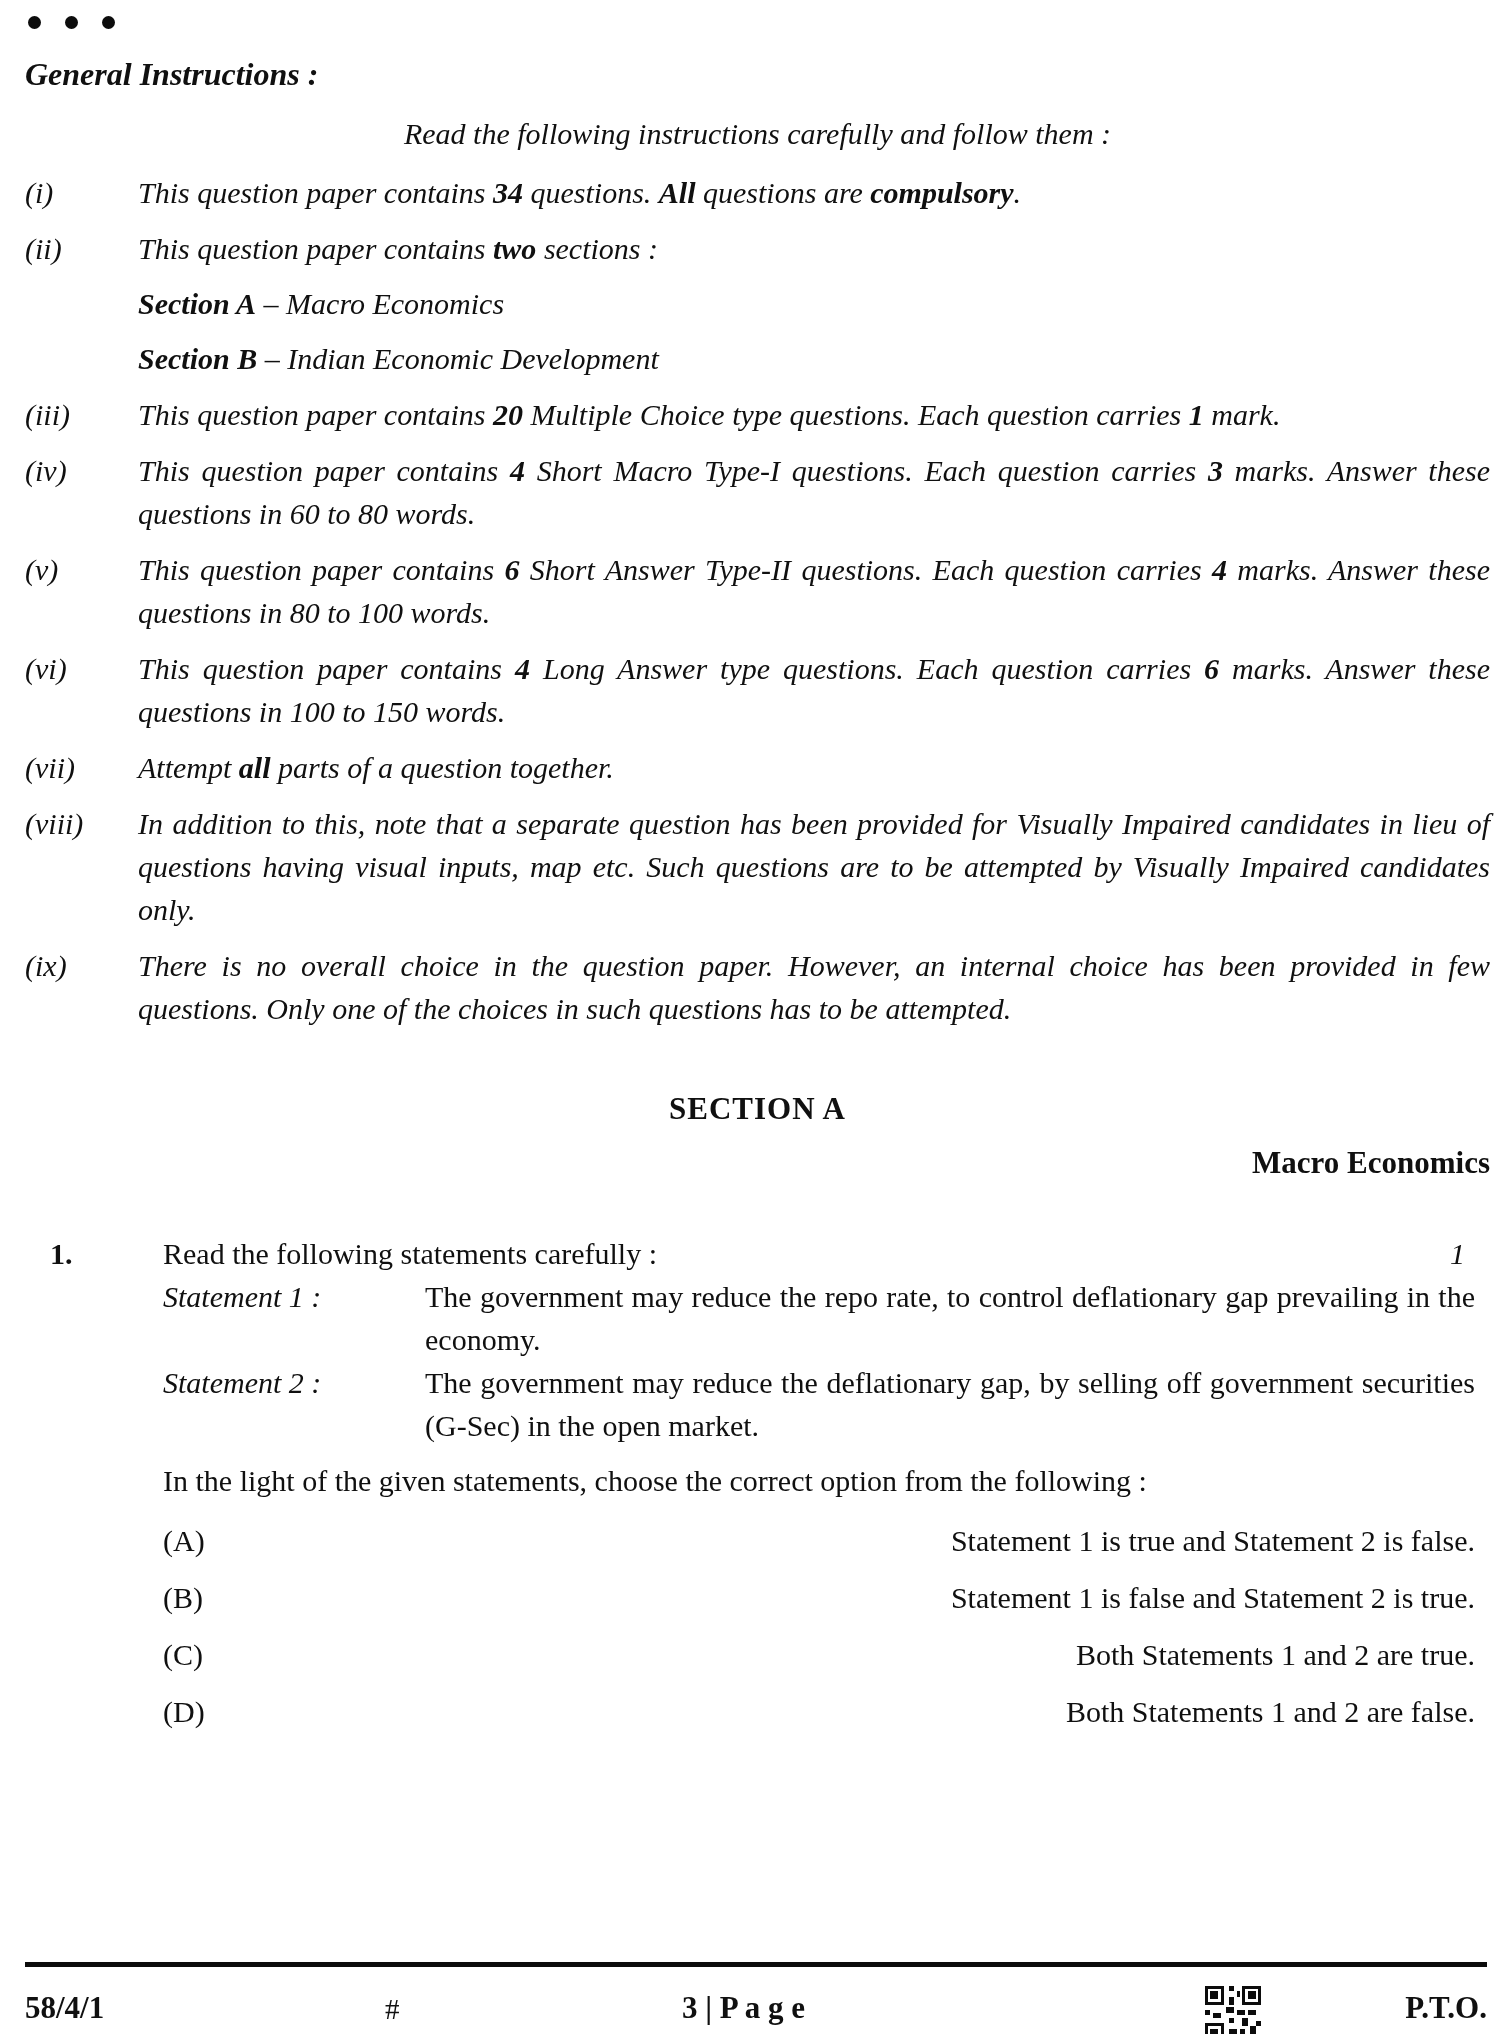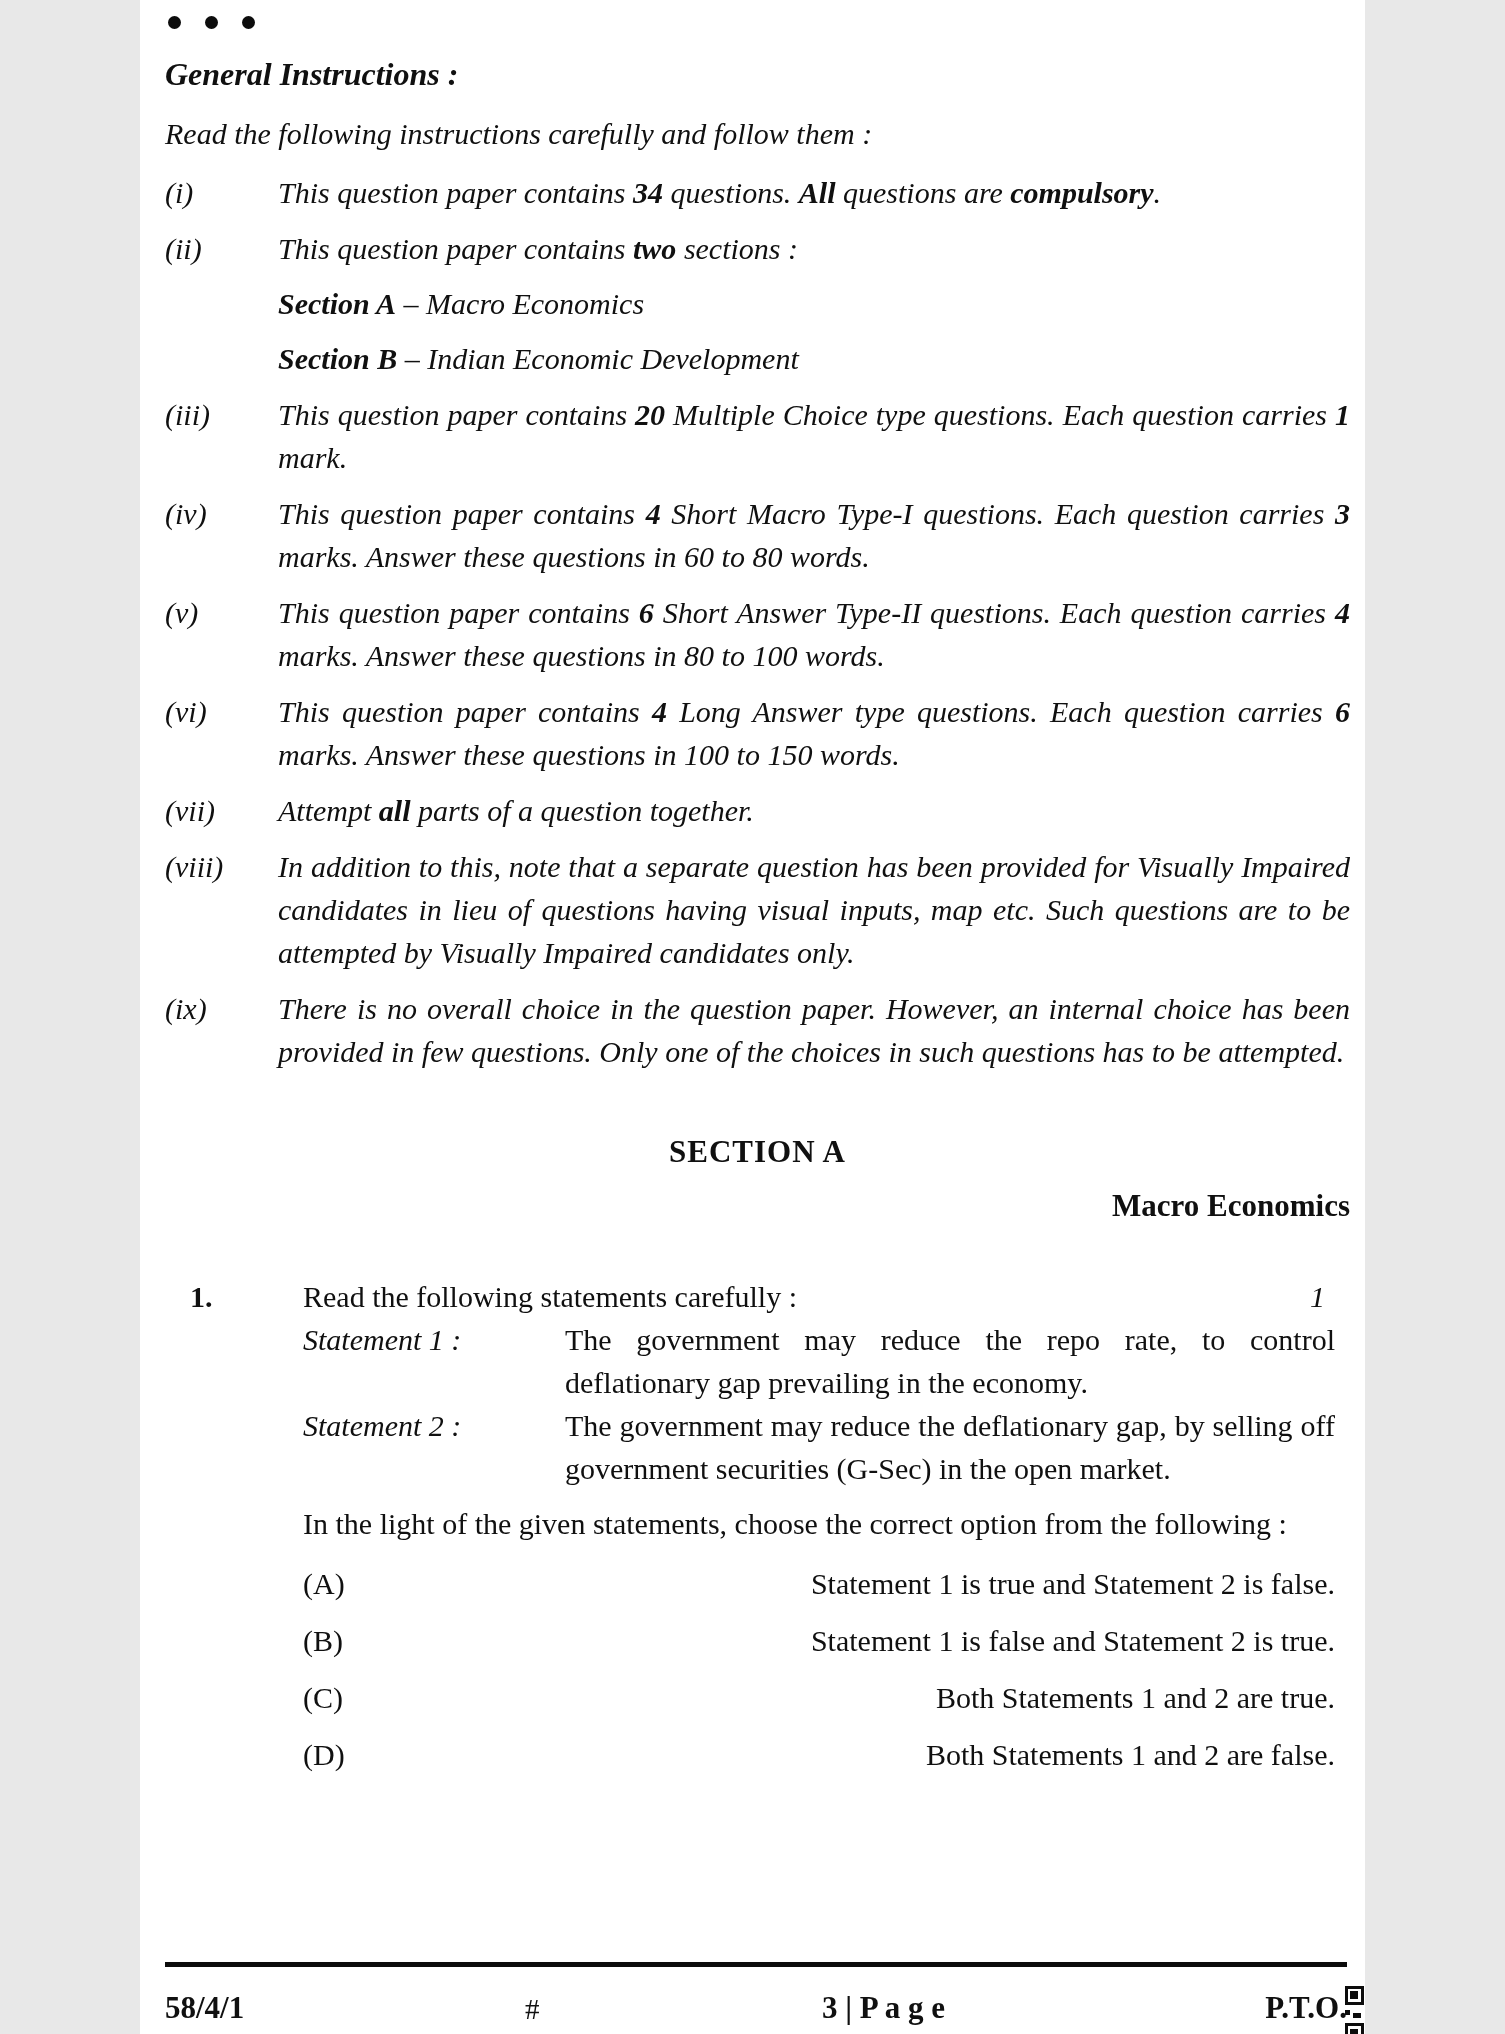--- a/index.html
+++ b/index.html
@@ -1,38 +1,38 @@
 <!DOCTYPE html>
 <html><head>
 <meta charset="utf-8">
 <style>
   html,body { margin:0; padding:0; background:#e8e8e8; }
   .page {
     position:relative;
-    width:1225px; height:2034px;
+    width:1505px; height:2034px;
     margin:0 auto;
     background:#ffffff;
     color:#101010;
     overflow:hidden;
     font-family:"Liberation Serif","DejaVu Serif",serif;
     font-size:30px;
     line-height:43px;
   }
   .inner { padding:8px 15px 0 25px; }
 
   
   .dots { display:flex; gap:24px; margin:8px 0 0 3px; height:14px; }
   .dots i { display:block; width:13px; height:13px; border-radius:50%; background:#0c0c0c; }
 
   h1.gi {
     margin:24px 0 0 0;
     font-size:32px; line-height:40px;
     font-style:italic; font-weight:bold;
   }
-  .intro { margin:18px 0 0 0; font-style:italic; }
+  .intro { margin:18px 0 0 0; font-style:italic;text-align:center; }
 
   .ins-list { margin-top:16px; font-style:italic; }
   .ins-row { display:grid; grid-template-columns:113px 1fr; margin-bottom:13px; }
   .ins-label { }
   .ins-text { margin:0; text-align:justify; }
   .ins-sub { margin:12px 0 0 0; }
   .b { font-weight:bold; }
 
   .section-head { margin-top:58px; text-align:center; font-weight:bold; }
   .section-title { font-size:31px; line-height:42px; letter-spacing:1px; }

